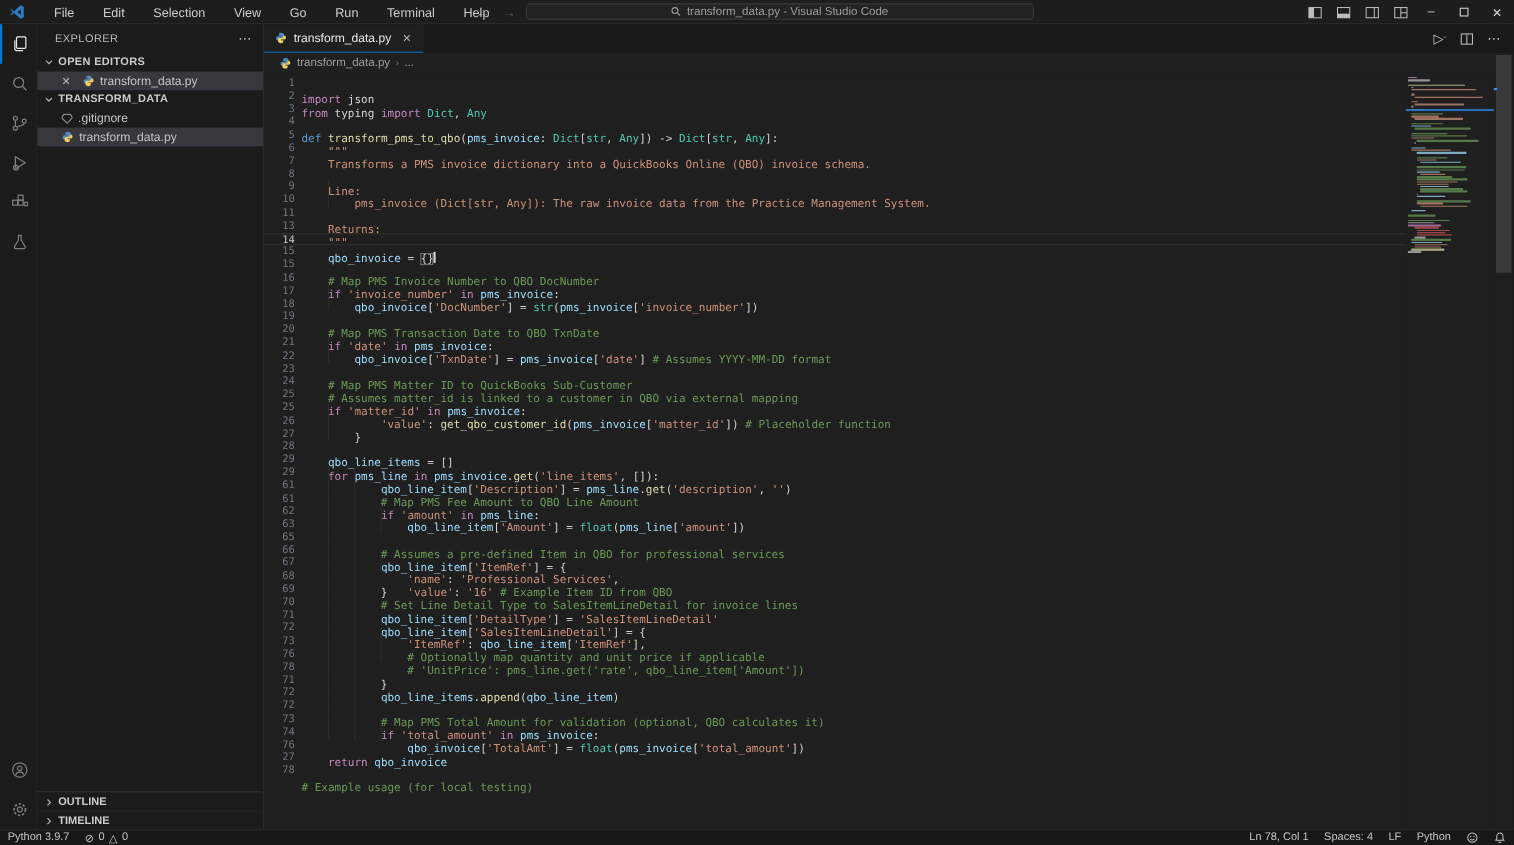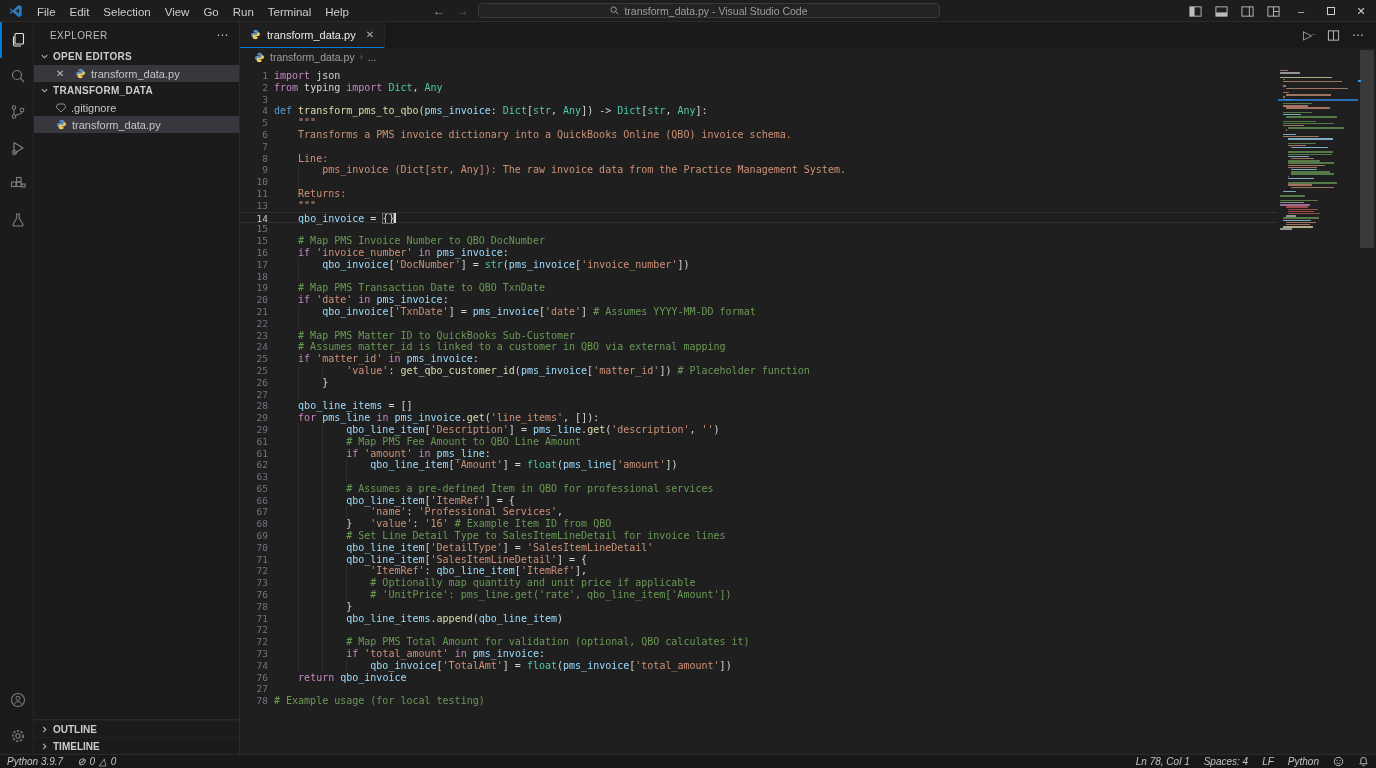--- a/index.html
+++ b/index.html
@@ -6,21 +6,21 @@
   html,body { width:1376px; height:768px; overflow:hidden; background:#181818;
     font-family:"Liberation Sans", sans-serif; }
   .app { position:relative; width:1376px; height:768px; color:#cccccc; }
 
   
   .titlebar { position:absolute; top:0; left:0; right:0; height:22px; background:#1d1d1d;
     display:flex; align-items:center; border-bottom:1px solid #2b2b2b; }
   .tb-left { display:flex; align-items:center; height:100%; }
   .logo { width:16px; height:14px; margin:0 6px 0 8px; display:flex; align-items:center; }
   .menu-item { font-size:11.5px; color:#cccccc; padding:0 7px; height:100%;
-    display:inline-flex; align-items:center; cursor:default; }
+    display:inline-flex; align-items:center; cursor:default;margin-left:12px; }
   .tb-center { position:absolute; left:430px; display:flex; align-items:center; gap:6px; }
   .nav-arrow { color:#9a9a9a; font-size:12px; width:18px; text-align:center; }
   .nav-arrow.dim { color:#5c5c5c; }
   .command-center { width:462px; height:15px; background:#232323; border:1px solid #3a3a3a;
     border-radius:4px; display:flex; align-items:center; justify-content:center; gap:5px;
     color:#9d9d9d; font-size:10.5px; }
   .tb-right { position:absolute; right:0; top:0; height:22px; display:flex; align-items:center; }
   .tb-icon { width:26px; height:22px; display:flex; align-items:center; justify-content:center; color:#bdbdbd; }
   .win-btn { width:30px; height:22px; display:flex; align-items:center; justify-content:center;
     color:#cfcfcf; font-size:11px; }
@@ -62,42 +62,42 @@
     color:#c0c0c0; font-size:12px; }
   .breadcrumb { height:18px; display:flex; align-items:center; gap:5px; padding-left:14px;
     color:#9f9f9f; font-size:10.5px; background:#1f1f1f; }
   .crumb-sep { color:#7a7a7a; font-size:9px; }
 
   .editor-wrap { position:relative; flex:1; overflow:hidden; }
   #code { position:absolute; left:0; top:4px; right:98px; }
   .row { position:relative; height:11.8px; line-height:11.8px; white-space:pre;
     font-family:"DejaVu Sans Mono", monospace; font-size:10px; color:#d4d4d4; }
   .row .num { position:absolute; left:4px; width:24px; text-align:right; color:#6e7681; font-size:9.5px; }
-  .row .codetext { position:absolute; left:34px; top:0;text-align:center; }
+  .row .codetext { position:absolute; left:34px; top:16px;text-align:center; }
   .row.cur { border-top:1px solid #303030; border-bottom:1px solid #303030; }
   .row.cur .num { color:#c6c6c6; }
   .guide { position:absolute; top:0; bottom:0; width:1px; background:#2c2c2c; }
   .tk-k{color:#C586C0} .tk-d{color:#569CD6} .tk-f{color:#DCDCAA} .tk-t{color:#4EC9B0}
   .tk-v{color:#9CDCFE} .tk-s{color:#CE9178} .tk-ds{color:#CE9178} .tk-c{color:#6A9955}
   .tk-p{color:#d4d4d4}
   .tk-b{color:#d4d4d4; outline:1px solid #6e6e6e; outline-offset:-1px;}
   .cursor { display:inline-block; width:1.5px; height:10px; background:#d7d7d7;
     vertical-align:-1px; margin-left:0px; }
 
   .minimap { position:absolute; top:0; bottom:0; right:18px; width:80px; background:#1f1f1f; }
   .mm-bar { position:absolute; height:1.4px; border-radius:0.5px; opacity:0.75; }
   .mm-curline { position:absolute; left:0; right:0; height:2px; background:#2e7ad1; opacity:0.85; }
   .vscroll { position:absolute; top:26px; bottom:0; right:0; width:18px; }
   .vthumb { position:absolute; left:2px; right:2px; top:2px; height:198px; background:rgba(121,121,121,0.30); }
   .ruler-mark { position:absolute; left:0; width:3px; height:2px; background:#3794ff; top:32px; }
 
   
   .statusbar { position:absolute; left:0; right:0; bottom:0; height:14px; background:#181818;
     border-top:1px solid #2b2b2b; display:flex; align-items:center; font-size:10px; color:#c5c5c5; }
-  .st-item { padding:0 7px; display:flex; align-items:center; gap:4px; height:100%;font-style:italic; }
+  .st-item { padding:0 7px; display:flex; align-items:center; gap:4px; height:100%; }
   .st-right { margin-left:auto; display:flex; align-items:flex-start; }
   .st-ico { font-size:10px; }
 
   svg { display:block; }
 </style>
 </head>
 <body>
 
 <div class="app">
 

